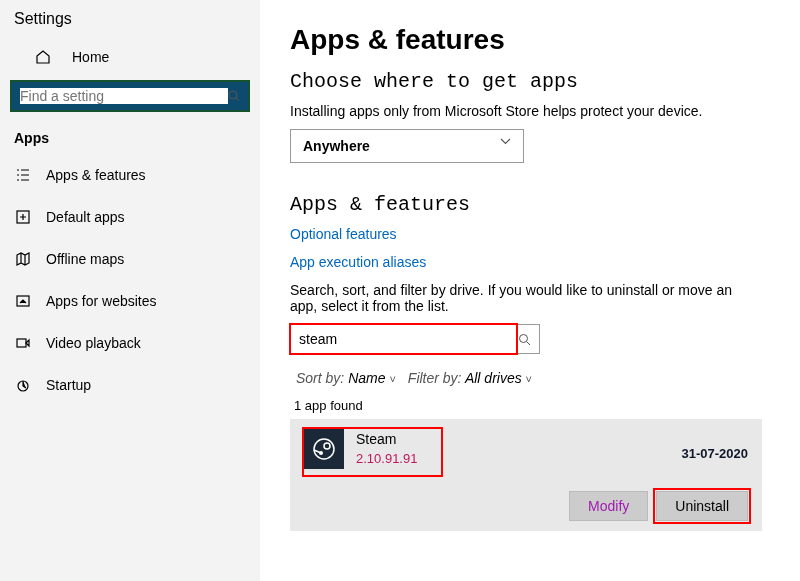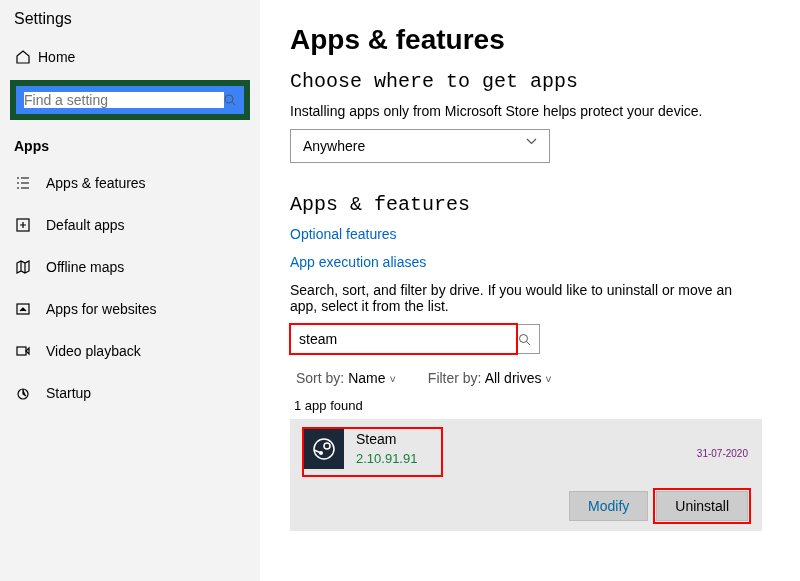--- a/index.html
+++ b/index.html
@@ -1,64 +1,64 @@
 <!DOCTYPE html>
 <html><head>
   <meta charset="utf-8">
   <style>
     * { box-sizing: border-box; margin: 0; padding: 0; font-family: "Segoe UI", Arial, sans-serif; }
     body { width: 800px; height: 581px; background: #fff; display: flex; overflow: hidden; font-size: 14px; color: #000; }
     
     .sidebar { width: 260px; background: #f3f3f3; padding: 8px 0 0 0; display: flex; flex-direction: column; }
     .win-title { font-size: 16px; padding: 2px 14px 10px 14px; }
     
-    .home-row { display: flex; align-items: center; padding: 10px 14px; gap: 6px; cursor: pointer; }
-    
-    .search-wrap { margin: 4px 10px 12px 10px; border: 6px solid #14532d; background: #3b82f6; display: flex; align-items: center; padding: 6px 8px; }
+    .home-row { display: flex; align-items: center; padding: 10px 14px; gap: 20px; cursor: pointer; margin-left: 20px; }
+    
+    .search-wrap { margin: 4px 10px 12px 10px; border: 2px solid #14532d; background: #0c4a6e; display: flex; align-items: center; padding: 6px 8px; }
     .search-wrap input { border: none; outline: none; flex: 1; font-size: 14px; }
     .search-wrap .ico { font-size: 12px; color: #555; }
     
     .section-label { padding: 6px 14px 8px 14px; font-weight: 700; }
     
     .nav-item { display: flex; align-items: center; gap: 14px; padding: 12px 14px; cursor: pointer; }
     .nav-ico { width: 18px; height: 18px; display: inline-flex; align-items: center; justify-content: center; font-size: 15px; }
     
     .main { flex: 1; padding: 24px 30px 20px 30px; overflow-y: auto; }
     h1 { font-size: 28px; font-weight: 600; margin-bottom: 14px; }
     h2 { font-size: 20px; font-weight: 400; margin-bottom: 10px; font-family: Liberation Mono, monospace; }
     .desc { font-size: 14px; margin-bottom: 10px; color: #000; }
     
-    .dropdown { border: 1px solid #999; padding: 8px 12px; width: 260px; display: flex; justify-content: space-between; align-items: flex-start; cursor: pointer; margin-bottom: 30px; }
+    .dropdown { border: 1px solid #999; padding: 8px 12px; width: 234px; display: flex; justify-content: space-between; align-items: flex-start; cursor: pointer; margin-bottom: 30px; font-weight: bold; }
     .chev { font-size: 11px; color: #555; }
     
     .link { color: #0067c0; margin-bottom: 12px; cursor: pointer; display: block; }
     
     .app-search-wrap { border: 1px solid #999; padding: 0 8px 0 0; width: 250px; display: flex; align-items: center; margin-bottom: 12px; }
     .app-search-inner { padding: 6px 8px; flex: 1; }
     .app-search-inner input { border: none; outline: none; width: 100%; font-size: 14px; }
     .hl-search { border: 2px solid red; margin: -2px 0 -2px -2px; }
     
-    .sort-row { display: flex; gap: 32px; font-size: 14px; padding: 4px 0 12px 6px; }
+    .sort-row { display: flex; gap: 12px; font-size: 14px; padding: 4px 0 12px 6px; font-style: italic; }
     .sort-lbl { color: #555; }
     .sort-val { color: #000; cursor: pointer; }
     
     .count { font-size: 13px; margin: 0 0 6px 4px; }
     
     .app-row { background: #e8e8e8; padding: 10px 14px; width: 472px; }
     .app-top { display: flex; justify-content: space-between; align-items: center; }
     .app-left { display: flex; align-items: flex-start; gap: 12px; }
     .hl-app { border: 2px solid red; display: flex; align-items: flex-start; gap: 12px; padding: 0 24px 6px 0; margin: -2px 0 0 -2px; }
     .app-icon { width: 40px; height: 40px; background: #1b2838; color: #fff; display: flex; align-items: center; justify-content: center; }
     .app-name { font-size: 14px; margin: 2px 0 4px 0; }
-    .app-ver { font-size: 13px; color: #15803d; }
-    .app-date { font-size: 10px; color: #701a75; }
+    .app-ver { font-size: 13px; color: #be185d; }
+    .app-date { font-size: 13px; color: #0f172a; font-weight: bold; }
     
     .app-actions { display: flex; justify-content: flex-end; gap: 8px; margin-top: 14px; }
     .btn { padding: 6px 18px; border: 1px solid #bbb; background: #ccc; font-size: 14px; }
-    .btn.disabled { color: #0369a1; }
+    .btn.disabled { color: #a21caf; }
     .btn.enabled { color: #000; cursor: pointer; text-align: center; }
     .hl-btn { outline: 2px solid red; outline-offset: 1px; }
     
     svg { display: block; }
   </style>
 </head>
 <body>
 
 <div class="sidebar">
   <div class="win-title">Settings</div>

